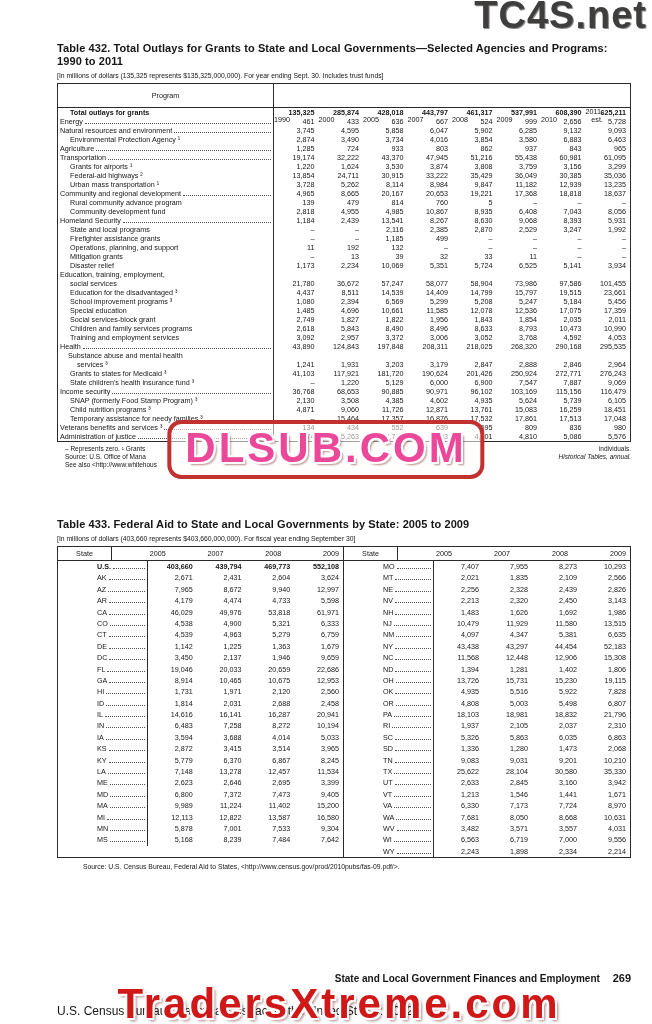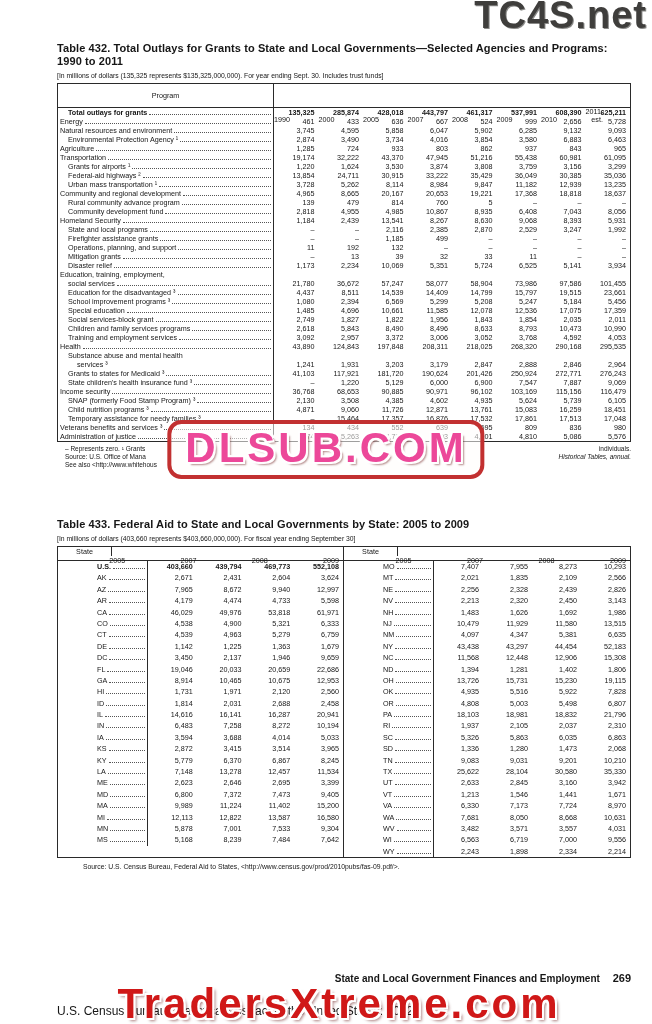--- a/index.html
+++ b/index.html
@@ -20,34 +20,34 @@
   .head-stub { width:216px; border-right:1px solid #2a2a2a; display:flex; align-items:center; justify-content:center; }
   .yearhead { flex:1; display:flex; }
   .yearhead .yh { flex:1; display:flex; align-items:flex-end; padding:0 4px 2px 0;margin-top:40px; }
   .yearhead .yh span { display:block; text-align:right; white-space:pre-line; line-height:8px; }
 
   .r432 { display:flex; font-size:7.2px; line-height:9px; height:9px; }
   .r432 .stub { width:216px; border-right:1px solid #2a2a2a; display:flex; align-items:baseline; overflow:hidden; }
   .r432 .lab { white-space:nowrap; }
   .leader { flex:1; border-bottom:1px dotted #555; margin:0 2px 2px 2px; min-width:4px; }
   .r432 .val { flex:1; text-align:right; padding-right:4px; white-space:nowrap; overflow:hidden; }
-  .ind0 { padding-left:2px; } .ind1 { padding-left:10px; } .ind2 { padding-left:17px;flex-direction:column; }
+  .ind0 { padding-left:2px; } .ind1 { padding-left:10px;flex-direction:column; } .ind2 { padding-left:17px;flex-direction:column; }
   .bold { font-weight:bold; }
 
   .fnotes { margin-top:3px; font-size:6.5px; line-height:8px; }
   .fn-line { display:flex; padding-left:8px; }
   .fn-gap { flex:1; }
   .italic { font-style:italic; }
 
   
   .sec433 { position:absolute; top:518px; left:0; width:574px; }
   .t433 { border:1px solid #2a2a2a; margin-top:3px; display:flex; }
   .t433 .half { width:50%; }
   .t433 .half.leftH { border-right:1px solid #2a2a2a; }
-  .h433 { display:flex; border-bottom:1px solid #2a2a2a; height:14px; font-size:7.2px;flex-direction:column; }
+  .h433 { display:flex; border-bottom:1px solid #2a2a2a; height:14px; font-size:7.2px; }
   .state-h { width:54px; border-right:1px solid #2a2a2a; display:flex; align-items:center; justify-content:center; }
   .yearrow { flex:1; display:flex; }
   .yh433 { flex:1; text-align:right; padding-right:4px; align-self:center; }
   .row433 { display:flex; font-size:7.2px; line-height:11.4px; height:11.4px;margin-left:36px; }
   .row433 .sstub { width:54px; border-right:1px solid #2a2a2a; display:flex; align-items:baseline; padding-left:3px; overflow:hidden; }
   .row433 .lab { white-space:nowrap; }
   .row433 .val { flex:1; text-align:right; padding-right:4px; white-space:nowrap; overflow:hidden; }
   .source433 { font-size:6.8px; margin-top:5px; padding-left:26px; }
 
   

